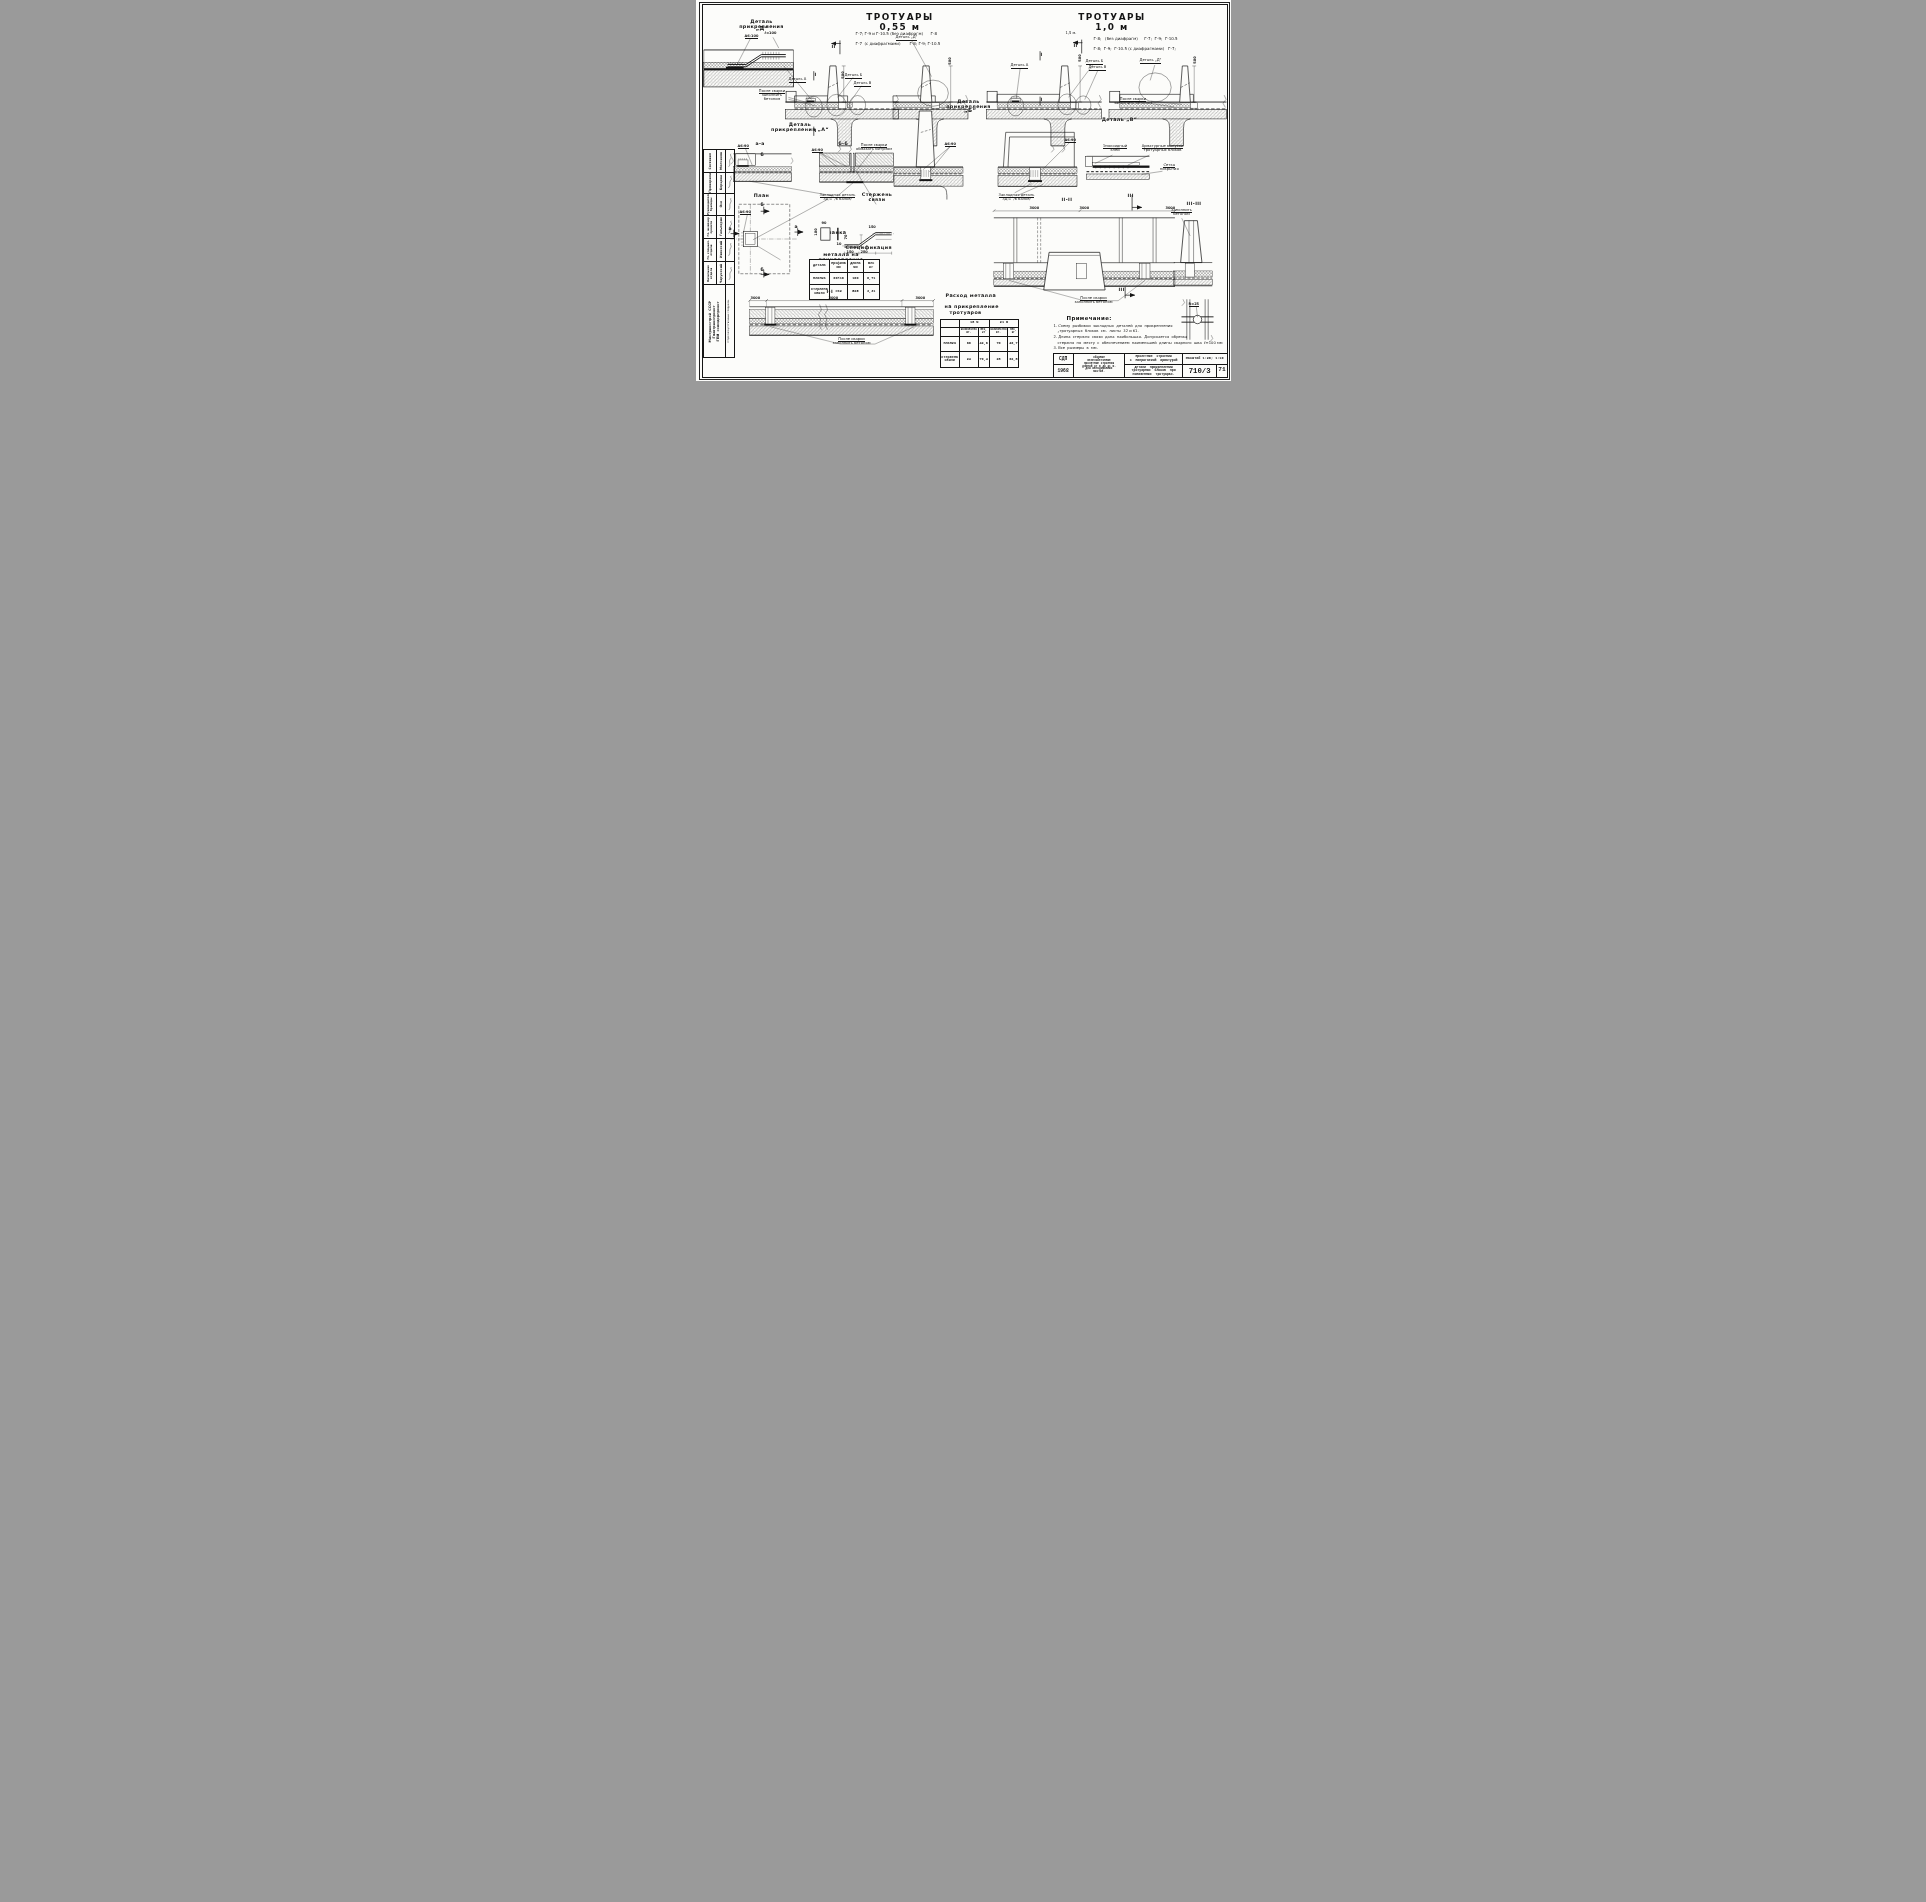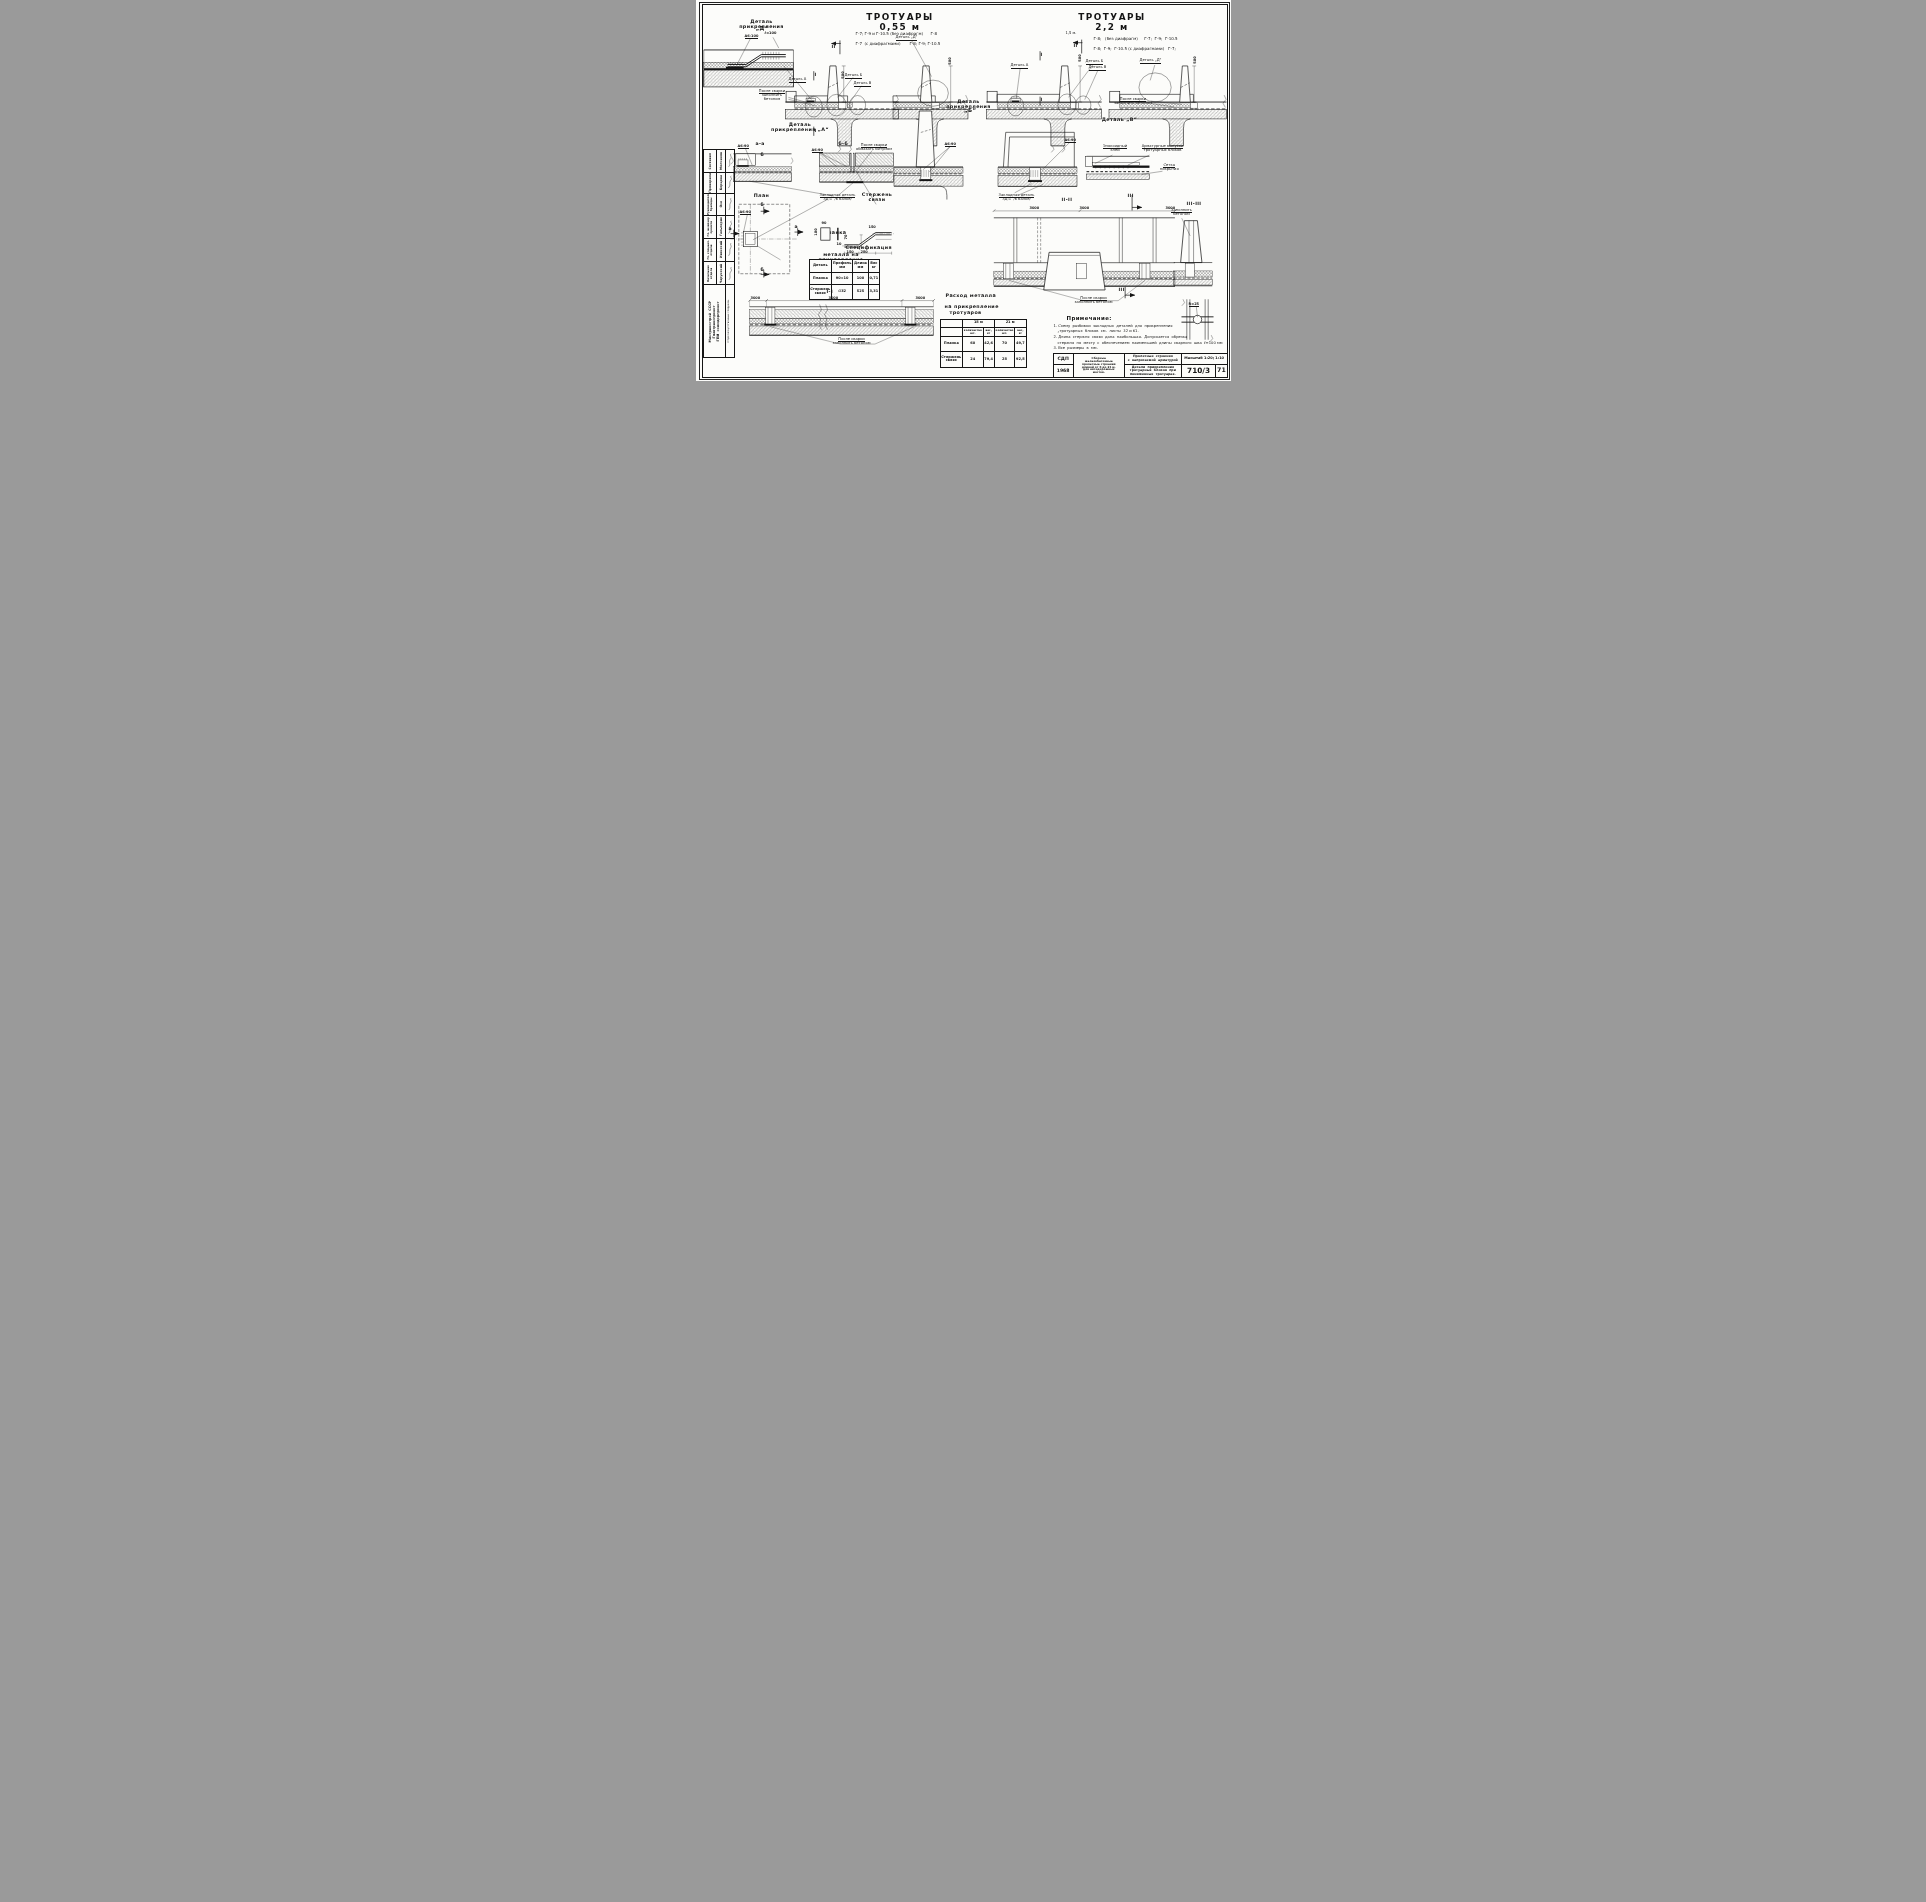--- a/index.html
+++ b/index.html
@@ -11,21 +11,21 @@
   .big{font-size:8.9px;font-weight:700;letter-spacing:1.5px;}
   .h13{font-size:4.8px;font-weight:600;letter-spacing:0.4px;}
   .h11{font-size:4px;font-weight:500;}
   .h10{font-size:3.7px;font-weight:500;}
   .sec{font-size:4.6px;font-weight:700;letter-spacing:0.4px;}
   .dim{font-size:3.5px;font-weight:600;}
   .rot{transform:rotate(-90deg);transform-origin:center;}
   .shelf{border-bottom:0.5px solid #151515;padding-bottom:0.4px;}
   table.t{position:absolute;border-collapse:collapse;background:#fcfcfa;}
   table.t td{border:0.6px solid #151515;font-size:3.5px;font-weight:600;text-align:center;
-             white-space:pre-wrap;line-height:1.1;padding:0.4px 0.8px;color:#151515;}
+             white-space:pre-wrap;line-height:1.1;padding:0.4px 0.8px;color:#151515;font-family:Liberation Mono, monospace;}
   .stamp{position:absolute;left:7.7px;top:149px;width:30px;height:207px;border:0.8px solid #151515;
          display:flex;flex-direction:column;}
   .srow{display:flex;flex:0 0 auto;border-bottom:0.8px solid #151515;}
   .scell{display:flex;align-items:center;justify-content:center;border-right:0.6px solid #151515;overflow:hidden;}
   .scell:last-child{border-right:none;}
   .vt{writing-mode:vertical-rl;transform:rotate(180deg);white-space:pre-wrap;text-align:center;
       font-size:3.1px;line-height:1.15;font-weight:600;color:#151515;}
   svg{position:absolute;overflow:visible;}
   svg.blk{position:absolute;}
 </style>
@@ -47,21 +47,21 @@
       <pattern id="xx" width="8" height="8" patternUnits="userSpaceOnUse">
         <path d="M-2,6 L6,-2 M2,10 L10,2 M-2,2 L6,10 M2,-2 L10,6" stroke="#3c3c3c" stroke-width="0.8"></path>
       </pattern>
       <marker id="arr" viewBox="0 0 10 10" refX="9" refY="5" markerWidth="8" markerHeight="8" orient="auto-start-reverse">
         <path d="M0,1 L10,5 L0,9 z" fill="#151515"></path>
       </marker>
     </defs>
   </svg>
 
   <div class="lbl big" style="left:162px;top:11.6px;width:85px;">ТРОТУАРЫ  0,55 м</div>
-  <div class="lbl big" style="left:376px;top:11.6px;width:81px;">ТРОТУАРЫ  2,2 м</div>
+  <div class="lbl big" style="left:376px;top:11.6px;width:81px;">ТРОТУАРЫ  1,0 м</div>
   <div class="lbl h11" style="left:160px;top:32px;width:108px;text-align:left;">Г-7; Г-9 и Г-10.5 (без диафрагм)      Г-8</div>
   <div class="lbl h11" style="left:160px;top:42px;width:112px;text-align:left;">Г-7  (с диафрагмами)       Г-8; Г-9; Г-10.5</div>
   <div class="lbl h11" style="left:398px;top:37px;width:112px;text-align:left;">Г-8;   (без диафрагм)     Г-7;  Г-9;  Г-10.5</div>
   <div class="lbl h11" style="left:398px;top:47px;width:112px;text-align:left;">Г-8;  Г-9;  Г-10.5 (с диафрагмами)   Г-7;</div>
   <div class="lbl h10" style="left:367px;top:31px;width:17px;">1,5 м.</div>
 
   <div class="lbl h13" style="left:37px;top:18.5px;width:58px;">Деталь прикрепления</div>
   <div class="lbl h13" style="left:59px;top:25.4px;width:15.4px;font-size:5.4px;">„Д“</div>
   <div class="lbl dim shelf" style="left:49px;top:34px;">Δ6-100</div>
   <div class="lbl dim" style="left:69px;top:31px;">ℓ=100</div>

